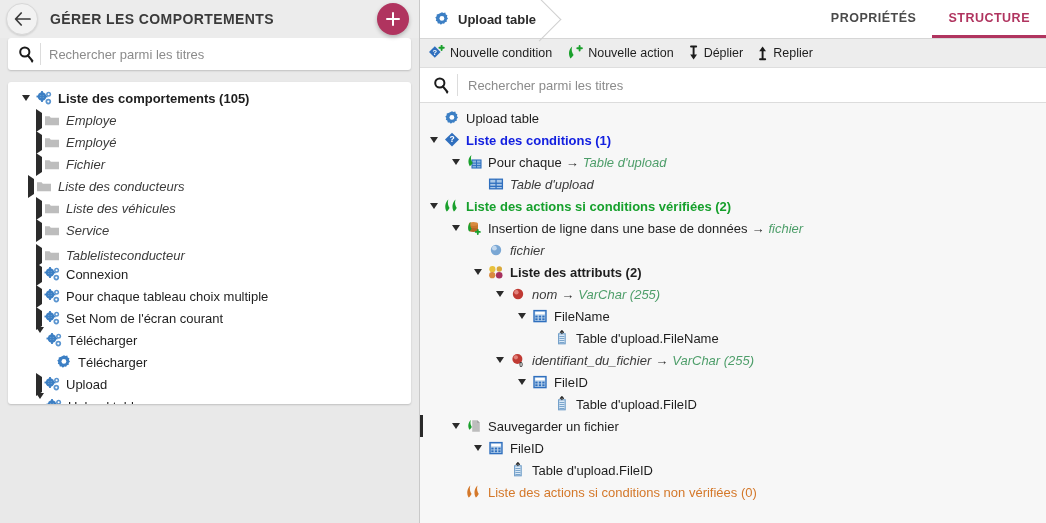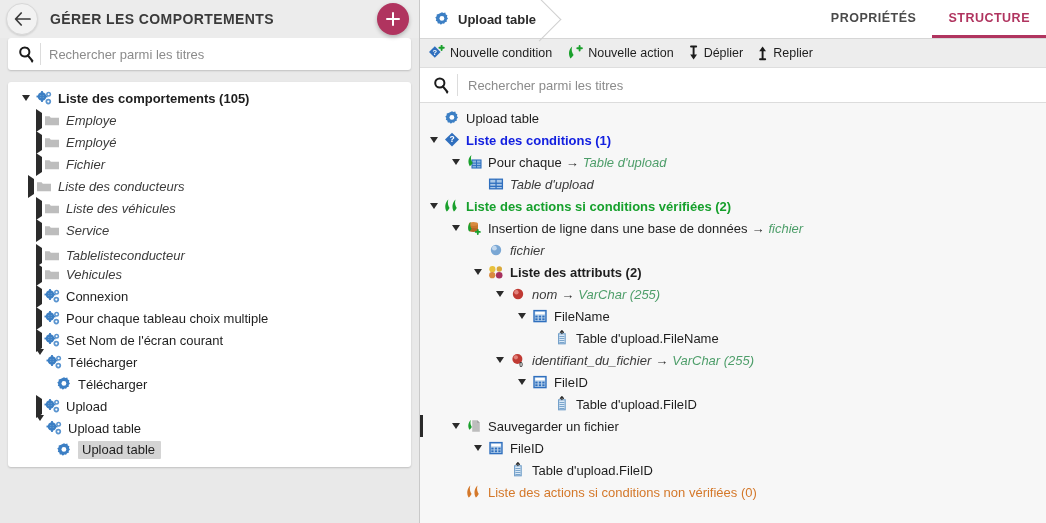--- a/index.html
+++ b/index.html
@@ -74,21 +74,21 @@
   .recent-row{
     height:32px;display:flex;align-items:center;padding:0 6px;cursor:pointer;
   }
   .recent-row .lbl{
     font-style:italic;font-weight:bold;font-size:13px;margin-left:4px;color:#2a2a2a;
   }
 
   .tree-card{
     margin:12px 8px;background:#fff;border-radius:3px;
     box-shadow:0 1px 2px rgba(0,0,0,.18);
-    height:385px;overflow:hidden;position:relative;
+    height:322px;overflow:hidden;position:relative;
     padding-top:5px;box-sizing:border-box;
   }
   .lrow{
     height:22px;display:flex;align-items:center;cursor:pointer;
     white-space:nowrap;
   }
   .lrow .twisty{width:16px;flex:0 0 16px;display:flex;align-items:center;justify-content:center;}
   .lrow .ic{width:20px;flex:0 0 20px;display:flex;align-items:center;justify-content:center;margin-right:4px;}
   .lrow .txt{font-size:13px;color:#1e1e1e;}
   .lrow .txt.it{font-style:italic;color:#3b3b3b;}
@@ -269,29 +269,20 @@
             <span class="ic">
               <svg viewBox="0 0 16 16" width="16" height="16">
                 <path d="M1 4.2 h4.6 l1.2 1.5 h8.2 v7.6 h-14 z" fill="#bdbdbd"></path>
               </svg>
             </span>
             <span class="txt it">Tablelisteconducteur</span>
           </div>
           <div class="lrow" style="padding-left: 28px;">
             <span class="tw"><span class="caret-right"></span></span>
             <span class="ic">
-              <svg viewBox="0 0 16 16" width="16" height="16">
-                <path d="M1 4.2 h4.6 l1.2 1.5 h8.2 v7.6 h-14 z" fill="#bdbdbd"></path>
-              </svg>
-            </span>
-            <span class="txt it">Vehicules</span>
-          </div>
-          <div class="lrow" style="padding-left: 28px;">
-            <span class="tw"><span class="caret-right"></span></span>
-            <span class="ic">
               <svg viewBox="0 0 17 15" width="17" height="15">
                 <circle cx="6" cy="5.5" r="4.3" fill="#3c7fc4"></circle>
                 <circle cx="6" cy="5.5" r="1.7" fill="#fff"></circle>
                 <rect x="5.1" y="0" width="1.8" height="11" fill="#3c7fc4"></rect>
                 <rect x="0.5" y="4.6" width="11" height="1.8" fill="#3c7fc4"></rect>
                 <circle cx="12.6" cy="3.2" r="2.5" fill="#5b95d0"></circle>
                 <circle cx="12.6" cy="3.2" r="1" fill="#fff"></circle>
                 <circle cx="12.3" cy="10.6" r="2.8" fill="#5b95d0"></circle>
                 <circle cx="12.3" cy="10.6" r="1.1" fill="#fff"></circle>
               </svg>

